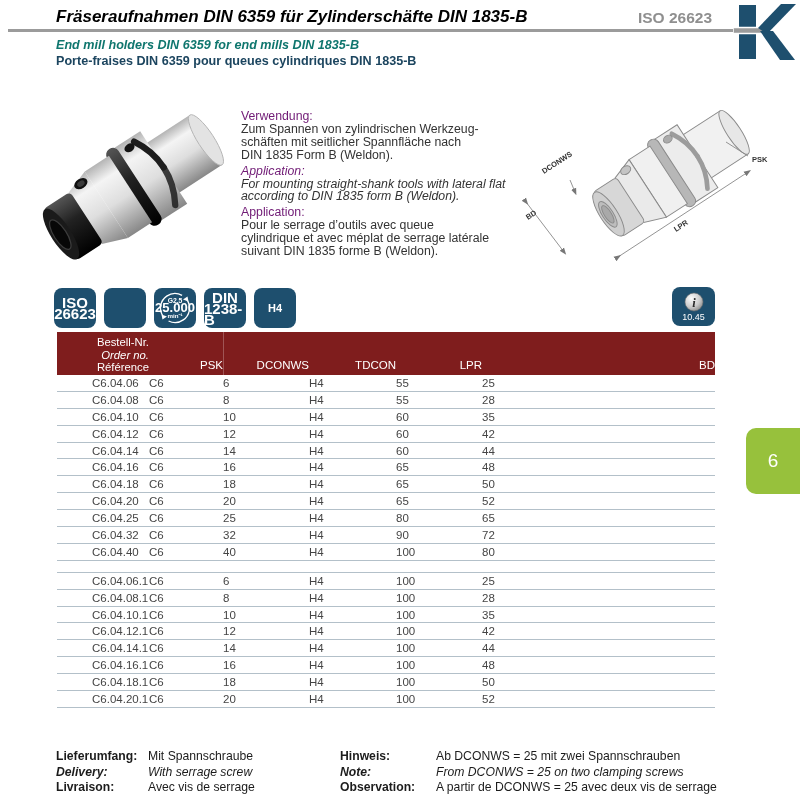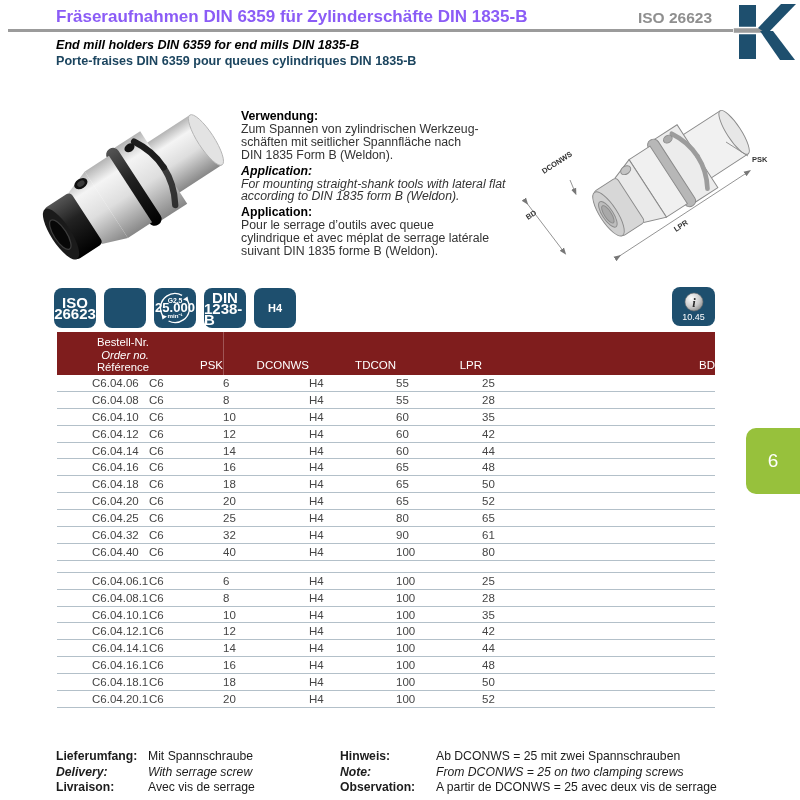--- a/index.html
+++ b/index.html
@@ -1,32 +1,32 @@
 <!DOCTYPE html>
 <html><head>
 <meta charset="utf-8">
 <style>
   html,body{margin:0;padding:0;background:#fff;}
   .page{position:relative;width:800px;height:800px;background:#fff;overflow:hidden;
         font-family:"Liberation Sans",sans-serif;}
 
   
-  .title{position:absolute;left:56px;top:7px;font-size:17px;font-weight:bold;color:#8b5cf6;}
+  .title{position:absolute;left:56px;top:7px;font-size:17px;font-weight:bold;color:#000000;font-style:italic;}
   .iso-ref{position:absolute;right:88px;top:9px;font-size:15.5px;font-weight:bold;color:#8f8f8f;}
   .rule{position:absolute;left:8px;top:29px;width:737px;height:3px;background:#9b9b9b;}
   .logo{position:absolute;left:733px;top:2px;}
-  .subtitle-en{position:absolute;left:56px;top:38px;font-size:12.6px;font-weight:bold;font-style:italic;color:#000000;}
+  .subtitle-en{position:absolute;left:56px;top:38px;font-size:12.6px;font-weight:bold;font-style:italic;color:#0f766e;}
   .subtitle-fr{position:absolute;left:56px;top:54px;font-size:12.6px;font-weight:bold;color:#1c455f;}
 
   
   .photo{position:absolute;left:28px;top:96px;}
   .drawing{position:absolute;left:518px;top:98px;}
   .desc{position:absolute;left:241px;top:110px;width:302px;font-size:12.3px;line-height:12.9px;color:#333;}
   .desc p{margin:0 0 3px 0;}
-  .desc .lbl{font-weight:bold;color:#000000;}
+  .desc .lbl{font-weight:normal;color:#701a75;}
   .desc .en{font-style:italic;}
 
   
   .badges{position:absolute;left:54px;top:288px;display:flex;gap:8px;}
   .badge{width:42px;height:40px;background:#1e4f6e;border-radius:8px;color:#fff;
          display:flex;flex-direction:column;align-items:center;justify-content:center;
          box-sizing:border-box;position:relative;}
   .badge .b-line{font-size:15px;font-weight:bold;line-height:11px;}
   .badge-h4 .b-line{font-size:11px;}
   .badge-runout{justify-content:flex-start;padding-top:2px;gap:43px;}
@@ -314,21 +314,21 @@
           <div class="tcell">H4</div>
           <div class="tcell">80</div>
           <div class="tcell">65</div>
         </div>
         <div class="trow">
           <div class="tcell">C6.04.32</div>
           <div class="tcell">C6</div>
           <div class="tcell">32</div>
           <div class="tcell">H4</div>
           <div class="tcell">90</div>
-          <div class="tcell">61</div>
+          <div class="tcell">72</div>
         </div>
         <div class="trow">
           <div class="tcell">C6.04.40</div>
           <div class="tcell">C6</div>
           <div class="tcell">40</div>
           <div class="tcell">H4</div>
           <div class="tcell">100</div>
           <div class="tcell">80</div>
         </div>
       </div>

